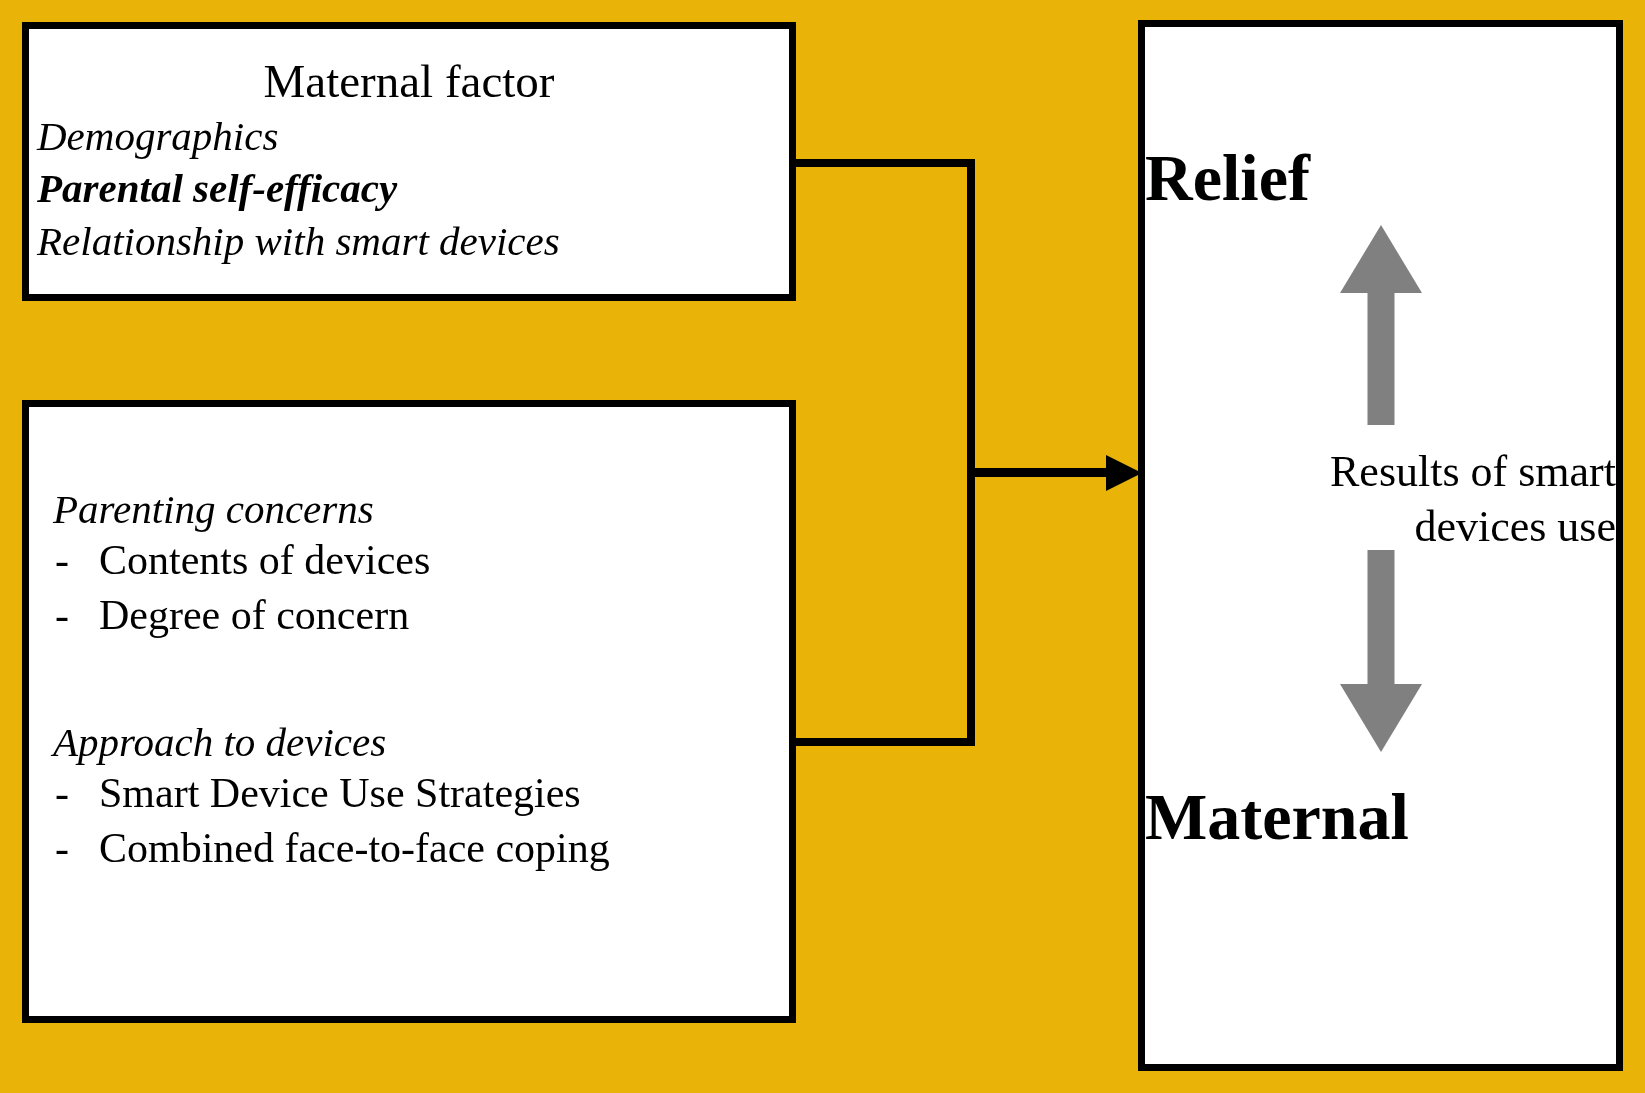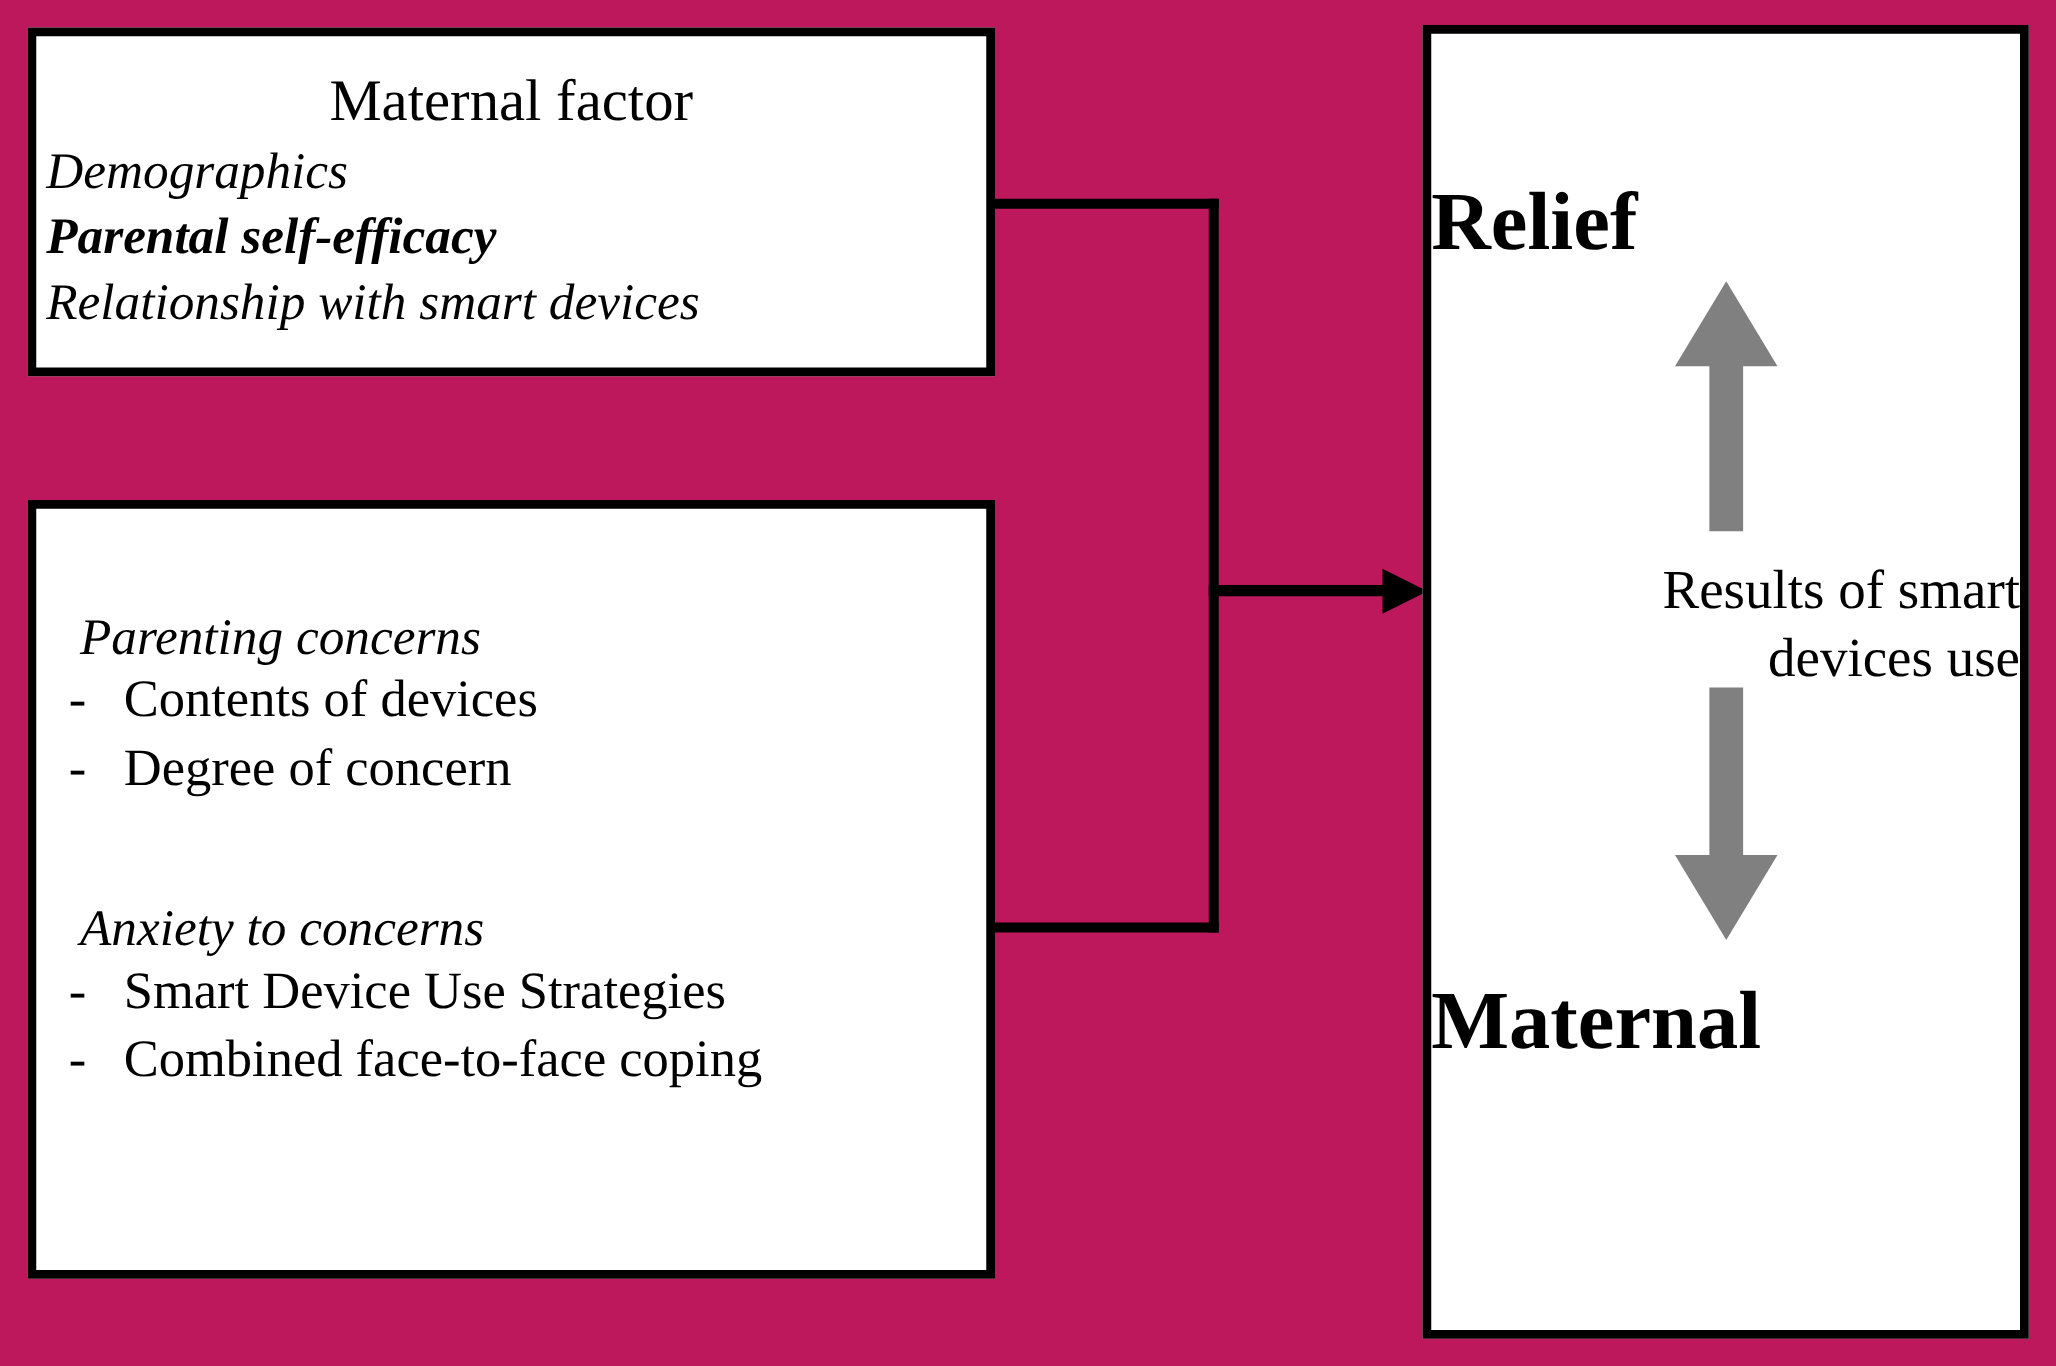--- a/index.html
+++ b/index.html
@@ -4,21 +4,21 @@
 <style>
   html, body {
     margin: 0;
     padding: 0;
     background: #ffffff;
   }
   #canvas {
     position: relative;
     width: 1645px;
     height: 1093px;
-    background: #be185d;
+    background: #eab308;
     overflow: hidden;
     font-family: "Liberation Serif", "DejaVu Serif", serif;
     color: #000000;
   }
 
   
   .box {
     position: absolute;
     box-sizing: border-box;
     border: 7px solid #000000;
@@ -48,21 +48,21 @@
 
   
   #contextual-title {
     margin: 36px 0 0 0;
     font-size: 47px;
     line-height: 1.32;
   }
   .sub-head {
     font-style: italic;
     font-size: 41px;
-    padding-left: 35px;
+    padding-left: 24px;
     margin-top: 78px;
     white-space: nowrap;
   }
   .sub-head.second { margin-top: 76px; }
   .bullet-row {
     display: flex;
     align-items: baseline;
     padding-left: 26px;
     font-size: 42px;
     line-height: 1.30;
@@ -179,21 +179,21 @@
     <div class="bullet-row">
       <span class="bullet-dash">-</span>
       <span>Contents of devices</span>
     </div>
 
     <div class="bullet-row">
       <span class="bullet-dash">-</span>
       <span>Degree of concern</span>
     </div>
 
-    <div class="sub-head second">Anxiety to concerns</div>
+    <div class="sub-head second">Approach to devices</div>
 
     <div class="bullet-row">
       <span class="bullet-dash">-</span>
       <span>Smart Device Use Strategies</span>
     </div>
 
     <div class="bullet-row">
       <span class="bullet-dash">-</span>
       <span>Combined face-to-face coping</span>
     </div>

